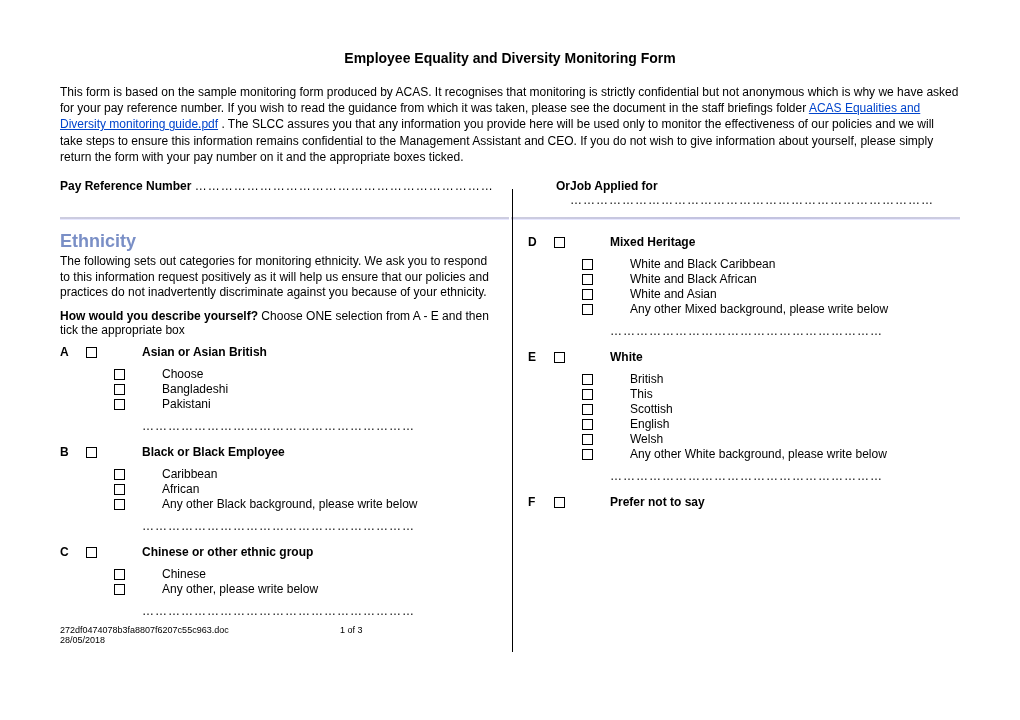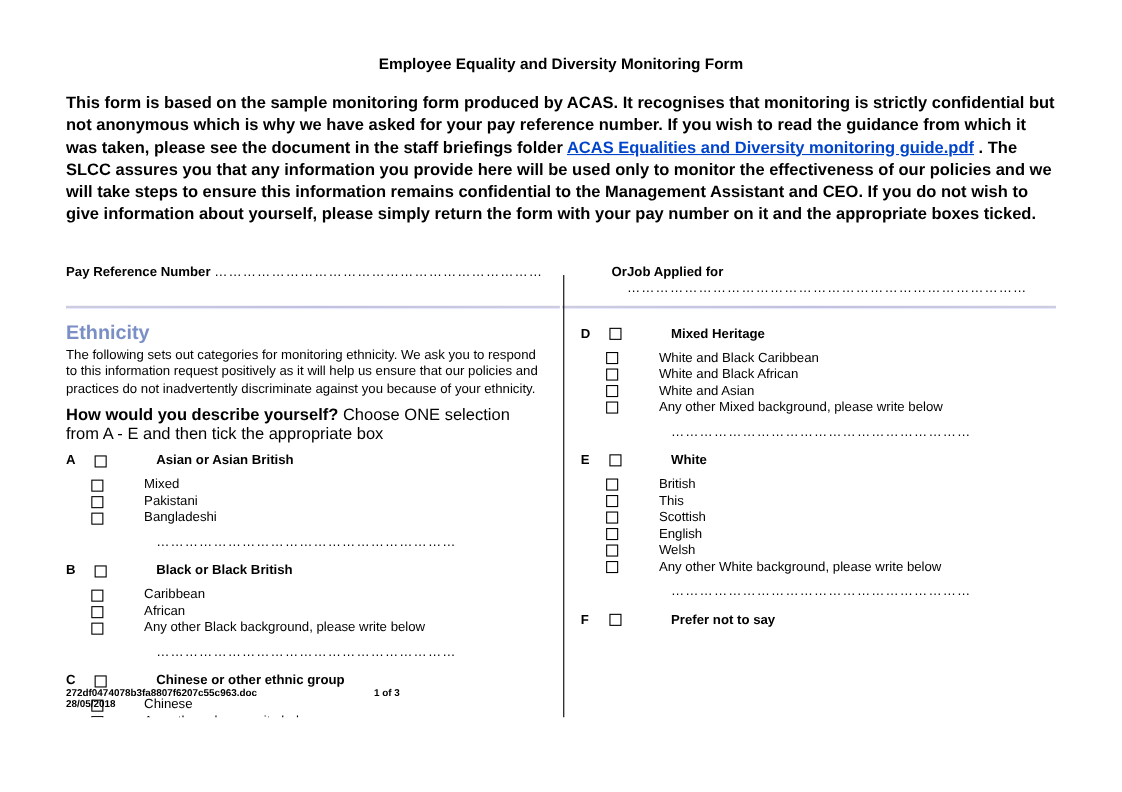--- a/index.html
+++ b/index.html
@@ -17,24 +17,23 @@
     padding: 50px 60px 0 60px;
     position: relative;
   }
   .title {
     text-align: center;
     font-weight: bold;
     font-size: 14px;
     margin-bottom: 18px;
   }
   .intro {
-    font-size: 15px;
+    font-size: 12px;
     line-height: 1.35;
-    margin-bottom: 34px;
-    font-weight: bold;
+    margin-bottom: 14px;
   }
   .intro a {
     color: #0044cc;
     text-decoration: underline;
   }
   .refrow {
     display: flex;
     font-size: 12px;
     font-weight: bold;
     margin-bottom: 10px;
@@ -78,21 +77,21 @@
     font-size: 18px;
     font-weight: bold;
     margin: 2px 0 2px 0;
   }
   .para {
     font-size: 12px;
     line-height: 1.3;
     margin-bottom: 8px;
   }
   .question {
-    font-size: 15px;
+    font-size: 12px;
     margin-bottom: 8px;
   }
   .question b { font-weight: bold; }
   .group {
     display: flex;
     margin-bottom: 6px;
     font-size: 12px;
   }
   .group .letter {
     width: 26px;
@@ -106,21 +105,21 @@
   }
   .group .gtitle {
     font-weight: bold;
     margin-bottom: 2px;
   }
   .opt {
     display: flex;
     align-items: flex-start;
     margin-bottom: 1px;
     font-size: 12px;
-    margin-left: 23px;
+    margin-left: 54px;
   }
   .opt .obox { width: 48px; }
   .cb {
     display: inline-block;
     width: 11px;
     height: 11px;
     border: 1.3px solid #000;
     box-sizing: border-box;
     vertical-align: middle;
   }
@@ -130,21 +129,20 @@
     letter-spacing: 1px;
   }
   .footer {
     position: absolute;
     left: 60px;
     bottom: 6px;
     font-size: 9px;
     color: #000;
     line-height: 1.1;
     width: 880px;
-    font-weight: bold;
   }
   .footer .pg { position: absolute; left: 280px; top: 0; }
 </style>
 </head>
 <body>
 
 <div class="page">
 
   <div class="title">Employee Equality and Diversity Monitoring Form</div>
 
@@ -181,37 +179,37 @@
 
       <div class="group">
         <div class="letter">A</div>
         <div class="groupbox"><span class="cb"></span></div>
         <div class="groupbody">
             <div class="gtitle">Asian or Asian British</div>
           </div>
       </div>
       <div class="opt">
           <div class="obox"><span class="cb"></span></div>
-          <span>Mixed</span>
+          <span>Choose</span>
+        </div>
+      <div class="opt">
+          <div class="obox"><span class="cb"></span></div>
+          <span>Bangladeshi</span>
         </div>
       <div class="opt">
           <div class="obox"><span class="cb"></span></div>
           <span>Pakistani</span>
         </div>
-      <div class="opt">
-          <div class="obox"><span class="cb"></span></div>
-          <span>Bangladeshi</span>
-        </div>
       <div class="writeline">………………………………………………………</div>
 
       <div class="group">
         <div class="letter">B</div>
         <div class="groupbox"><span class="cb"></span></div>
         <div class="groupbody">
-            <div class="gtitle">Black or Black British</div>
+            <div class="gtitle">Black or Black Employee</div>
           </div>
       </div>
       <div class="opt">
           <div class="obox"><span class="cb"></span></div>
           <span>Caribbean</span>
         </div>
       <div class="opt">
           <div class="obox"><span class="cb"></span></div>
           <span>African</span>
         </div>

